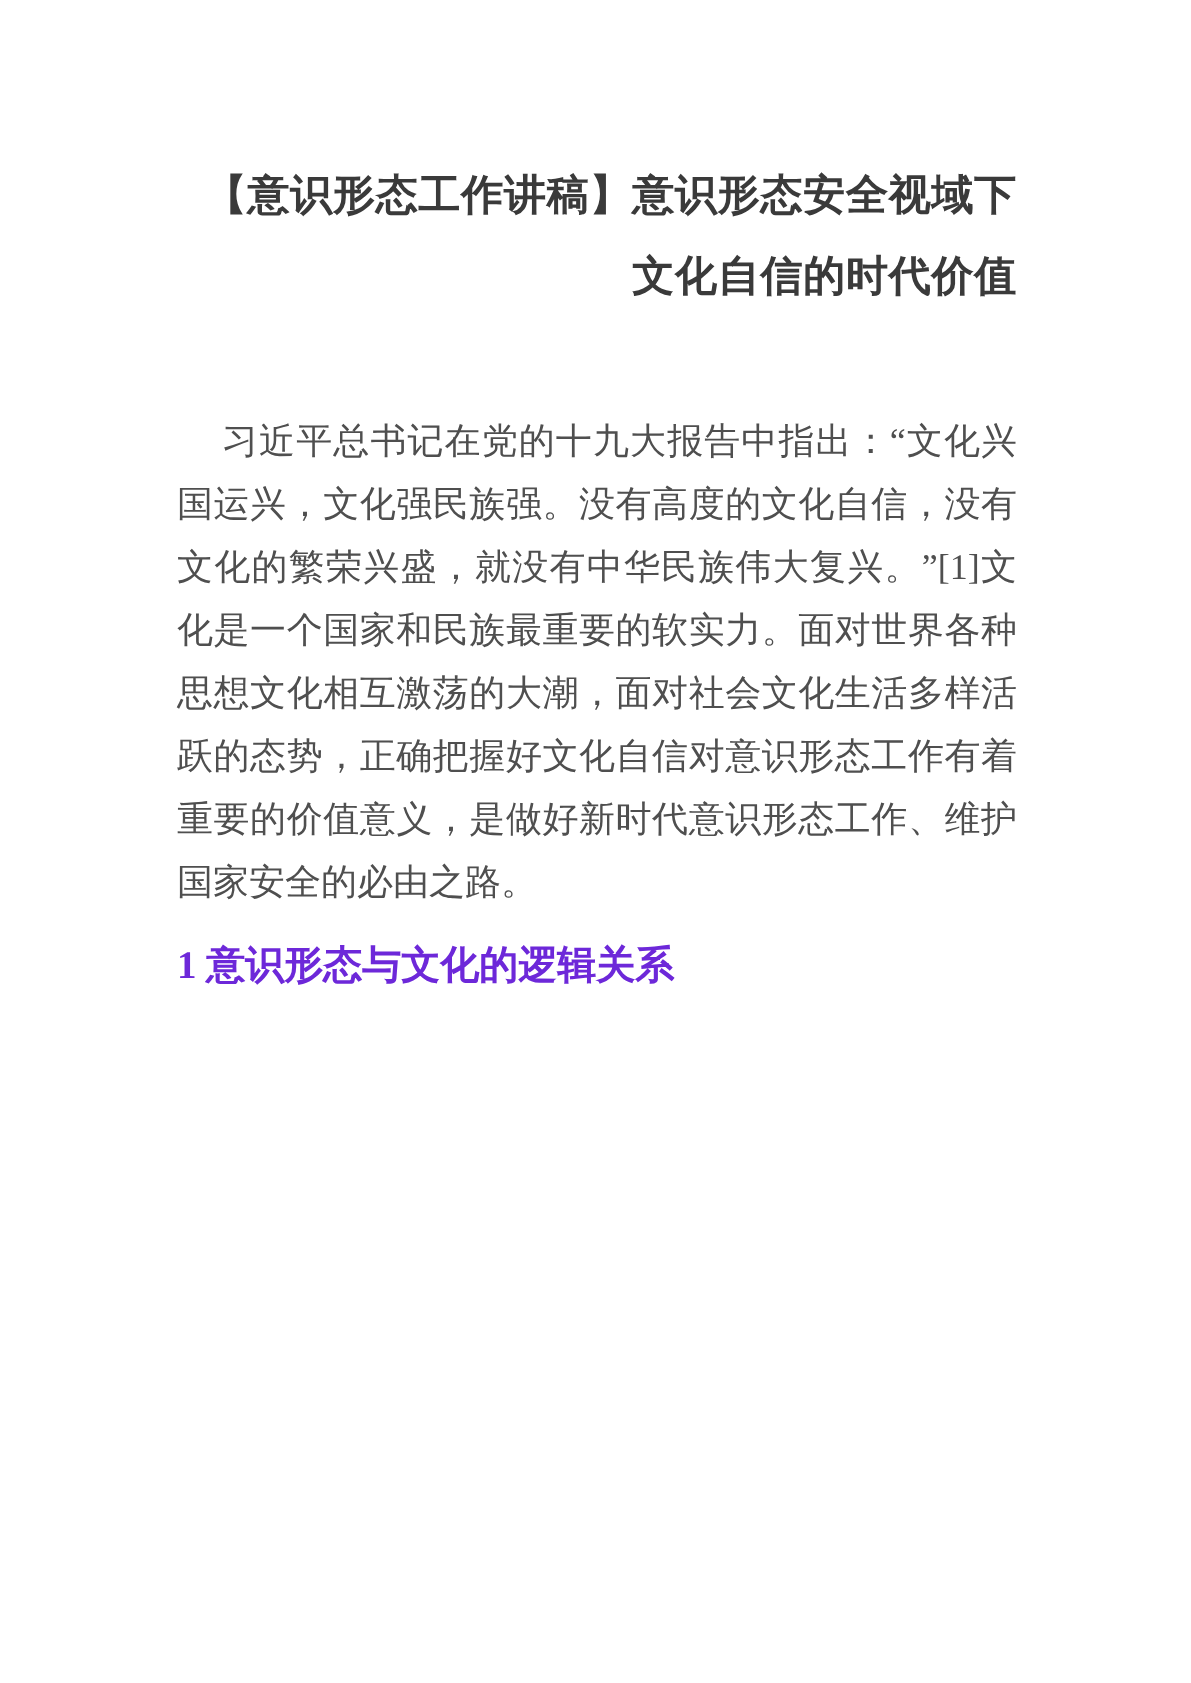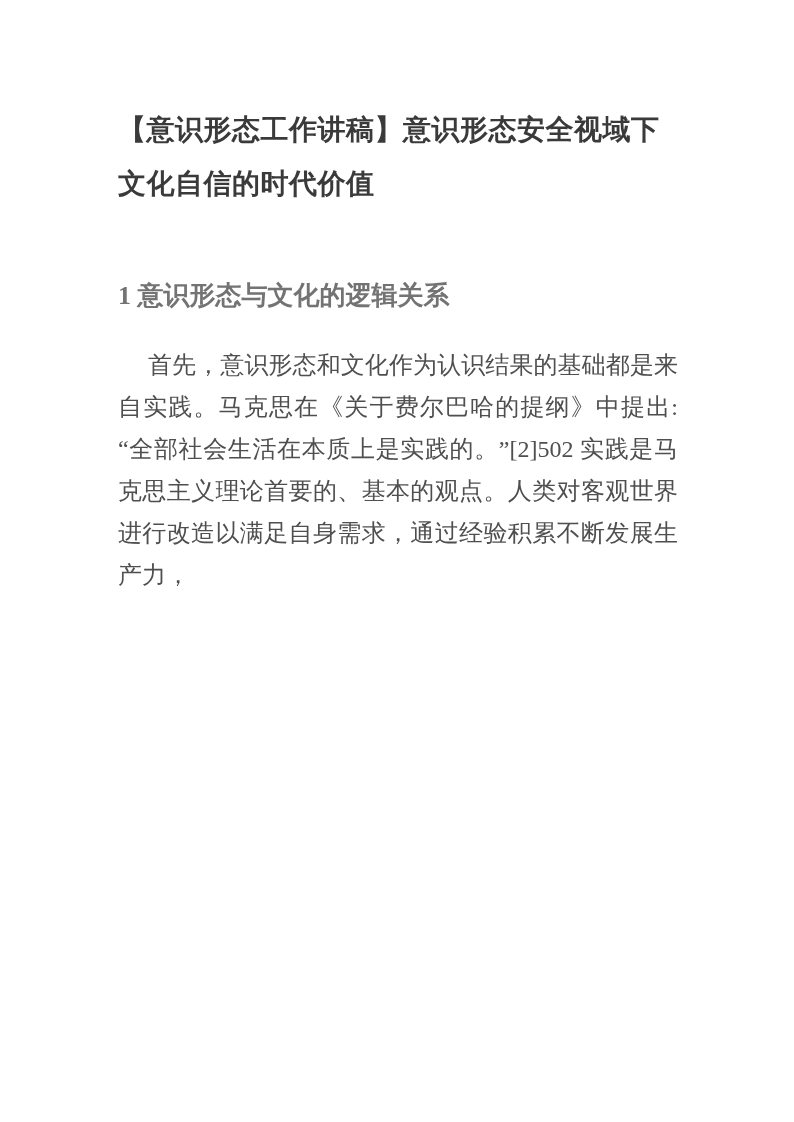--- a/index.html
+++ b/index.html
@@ -14,54 +14,54 @@
     font-family: "Liberation Serif", "DejaVu Serif", serif;
   }
   .content {
     padding: 103px 116px 0 118px;
   }
   .doc-title {
     font-family: "Liberation Sans", "DejaVu Sans", sans-serif;
     font-size: 28px;
     font-weight: bold;
     color: #3a3a3a;
-    text-align: left;
+    text-align: right;
     line-height: 54px;
     letter-spacing: 0.5px;
     margin-bottom: 63px;
   }
   .para {
     font-size: 24px;
     line-height: 42px;
     color: #4f4f4f;
     text-align: justify;
     text-justify: inter-ideograph;
     text-indent: 30px;
     font-weight: normal;
     margin-bottom: 10px;
     word-break: break-all;
   }
   .section-heading {
     font-family: "Liberation Serif", "DejaVu Serif", serif;
     font-size: 26px;
     font-weight: bold;
-    color: #737373;
+    color: #6d28d9;
     line-height: 44px;
     margin-top: 12px;
-    margin-bottom: 26px;
+    margin-bottom: 12px;
   }
 </style>
 </head>
 <body>
 
 <div class="page">
   <div class="content">
 
     <h1 class="doc-title">【意识形态工作讲稿】意识形态安全视域下文化自信的时代价值</h1>
 
+    <p class="para">习近平总书记在党的十九大报告中指出：“文化兴国运兴，文化强民族强。没有高度的文化自信，没有文化的繁荣兴盛，就没有中华民族伟大复兴。”[1]文化是一个国家和民族最重要的软实力。面对世界各种思想文化相互激荡的大潮，面对社会文化生活多样活跃的态势，正确把握好文化自信对意识形态工作有着重要的价值意义，是做好新时代意识形态工作、维护国家安全的必由之路。</p>
 
     <h2 class="section-heading">1 意识形态与文化的逻辑关系</h2>
 
 
-    <p class="para">首先，意识形态和文化作为认识结果的基础都是来自实践。马克思在《关于费尔巴哈的提纲》中提出:“全部社会生活在本质上是实践的。”[2]502 实践是马克思主义理论首要的、基本的观点。人类对客观世界进行改造以满足自身需求，通过经验积累不断发展生产力，</p>
 
   </div>
 </div>
 
 </body></html>

